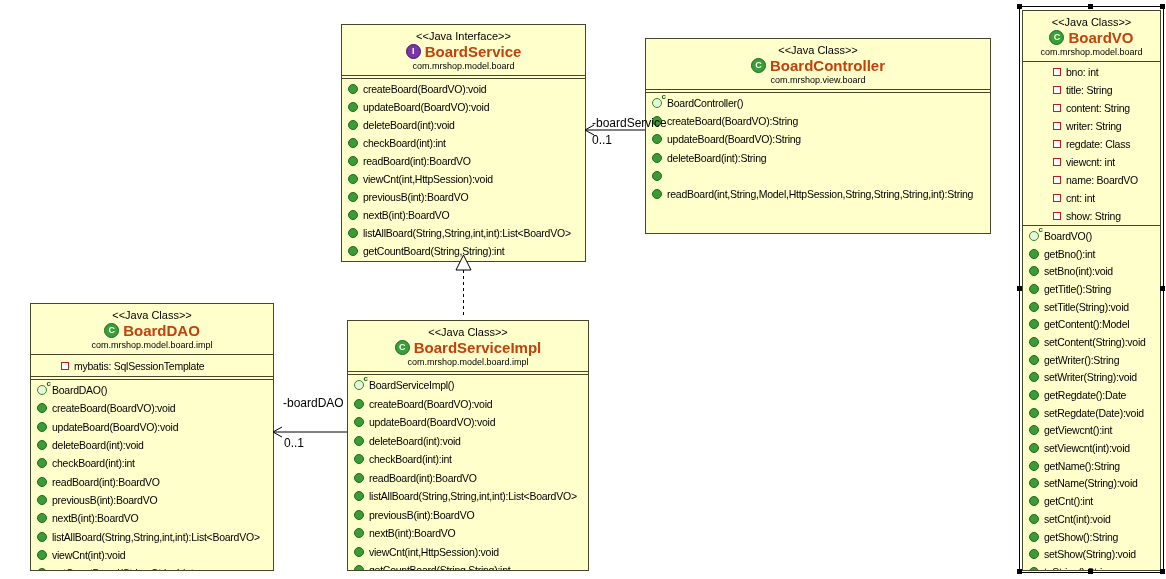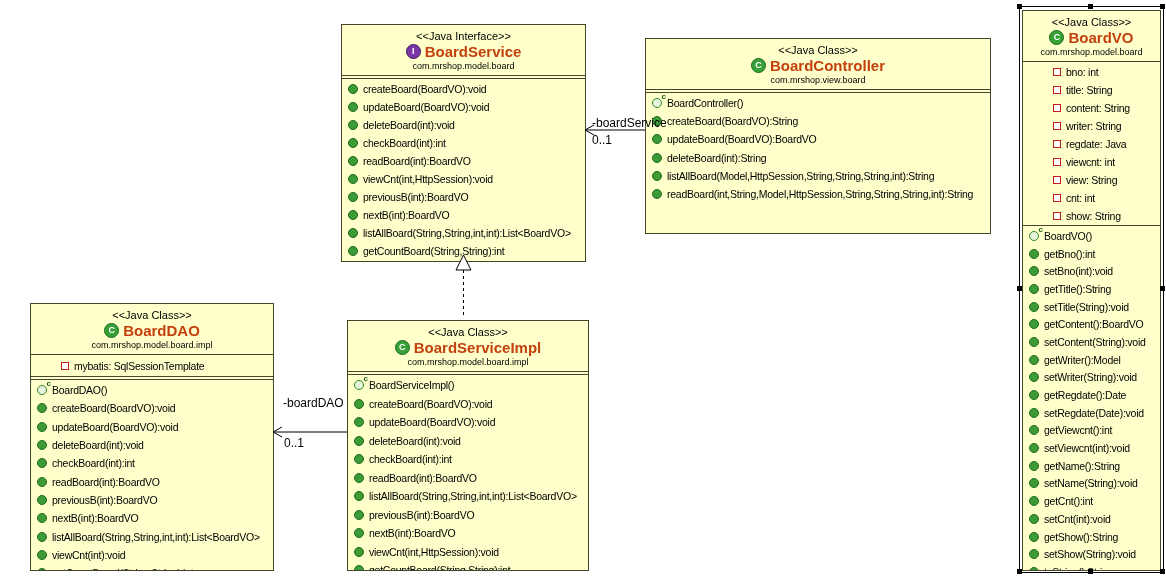--- a/index.html
+++ b/index.html
@@ -130,29 +130,28 @@
         <div class="member">
           <span class="m-icon constructor"></span>
           <span class="m-text">BoardController()</span>
         </div>
         <div class="member">
           <span class="m-icon method"></span>
           <span class="m-text">createBoard(BoardVO):String</span>
         </div>
         <div class="member">
           <span class="m-icon method"></span>
-          <span class="m-text">updateBoard(BoardVO):BoardVO</span>
+          <span class="m-text">updateBoard(BoardVO):String</span>
         </div>
         <div class="member">
           <span class="m-icon method"></span>
           <span class="m-text">deleteBoard(int):String</span>
         </div>
         <div class="member">
           <span class="m-icon method"></span>
-          <span class="m-text">listAllBoard(Model,HttpSession,String,String,String,int):String</span>
         </div>
         <div class="member">
           <span class="m-icon method"></span>
           <span class="m-text">readBoard(int,String,Model,HttpSession,String,String,String,int):String</span>
         </div>
       </div>
   </div>
 
   <div class="uml-box" id="box-boardvo">
     <div class="hdr">
@@ -176,29 +175,29 @@
         <div class="member">
           <span class="m-icon field"></span>
           <span class="m-text">content: String</span>
         </div>
         <div class="member">
           <span class="m-icon field"></span>
           <span class="m-text">writer: String</span>
         </div>
         <div class="member">
           <span class="m-icon field"></span>
-          <span class="m-text">regdate: Java</span>
+          <span class="m-text">regdate: Class</span>
         </div>
         <div class="member">
           <span class="m-icon field"></span>
           <span class="m-text">viewcnt: int</span>
         </div>
         <div class="member">
           <span class="m-icon field"></span>
-          <span class="m-text">view: String</span>
+          <span class="m-text">name: BoardVO</span>
         </div>
         <div class="member">
           <span class="m-icon field"></span>
           <span class="m-text">cnt: int</span>
         </div>
         <div class="member">
           <span class="m-icon field"></span>
           <span class="m-text">show: String</span>
         </div>
       </div>
@@ -219,29 +218,29 @@
         <div class="member">
           <span class="m-icon method"></span>
           <span class="m-text">getTitle():String</span>
         </div>
         <div class="member">
           <span class="m-icon method"></span>
           <span class="m-text">setTitle(String):void</span>
         </div>
         <div class="member">
           <span class="m-icon method"></span>
-          <span class="m-text">getContent():BoardVO</span>
+          <span class="m-text">getContent():Model</span>
         </div>
         <div class="member">
           <span class="m-icon method"></span>
           <span class="m-text">setContent(String):void</span>
         </div>
         <div class="member">
           <span class="m-icon method"></span>
-          <span class="m-text">getWriter():Model</span>
+          <span class="m-text">getWriter():String</span>
         </div>
         <div class="member">
           <span class="m-icon method"></span>
           <span class="m-text">setWriter(String):void</span>
         </div>
         <div class="member">
           <span class="m-icon method"></span>
           <span class="m-text">getRegdate():Date</span>
         </div>
         <div class="member">

